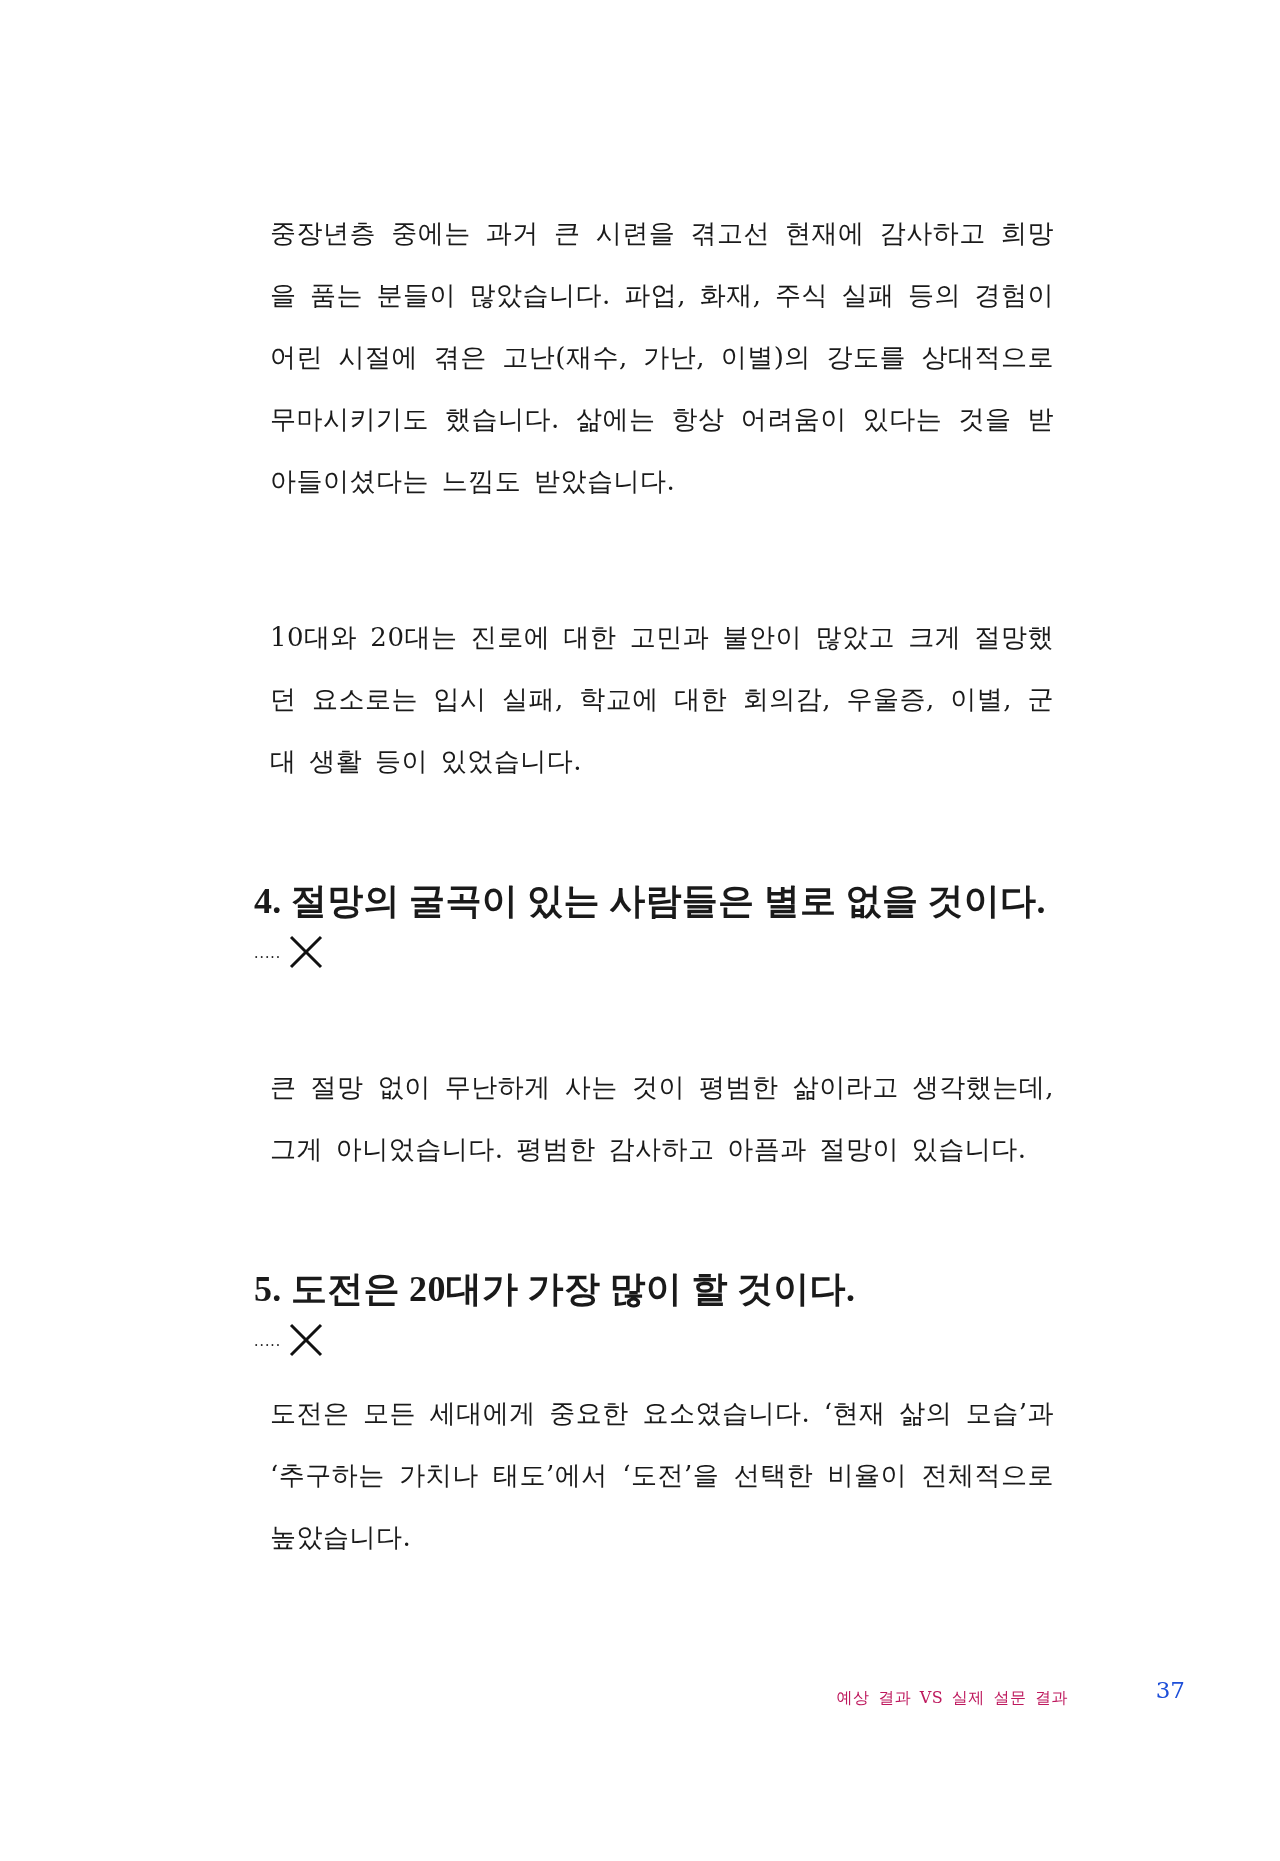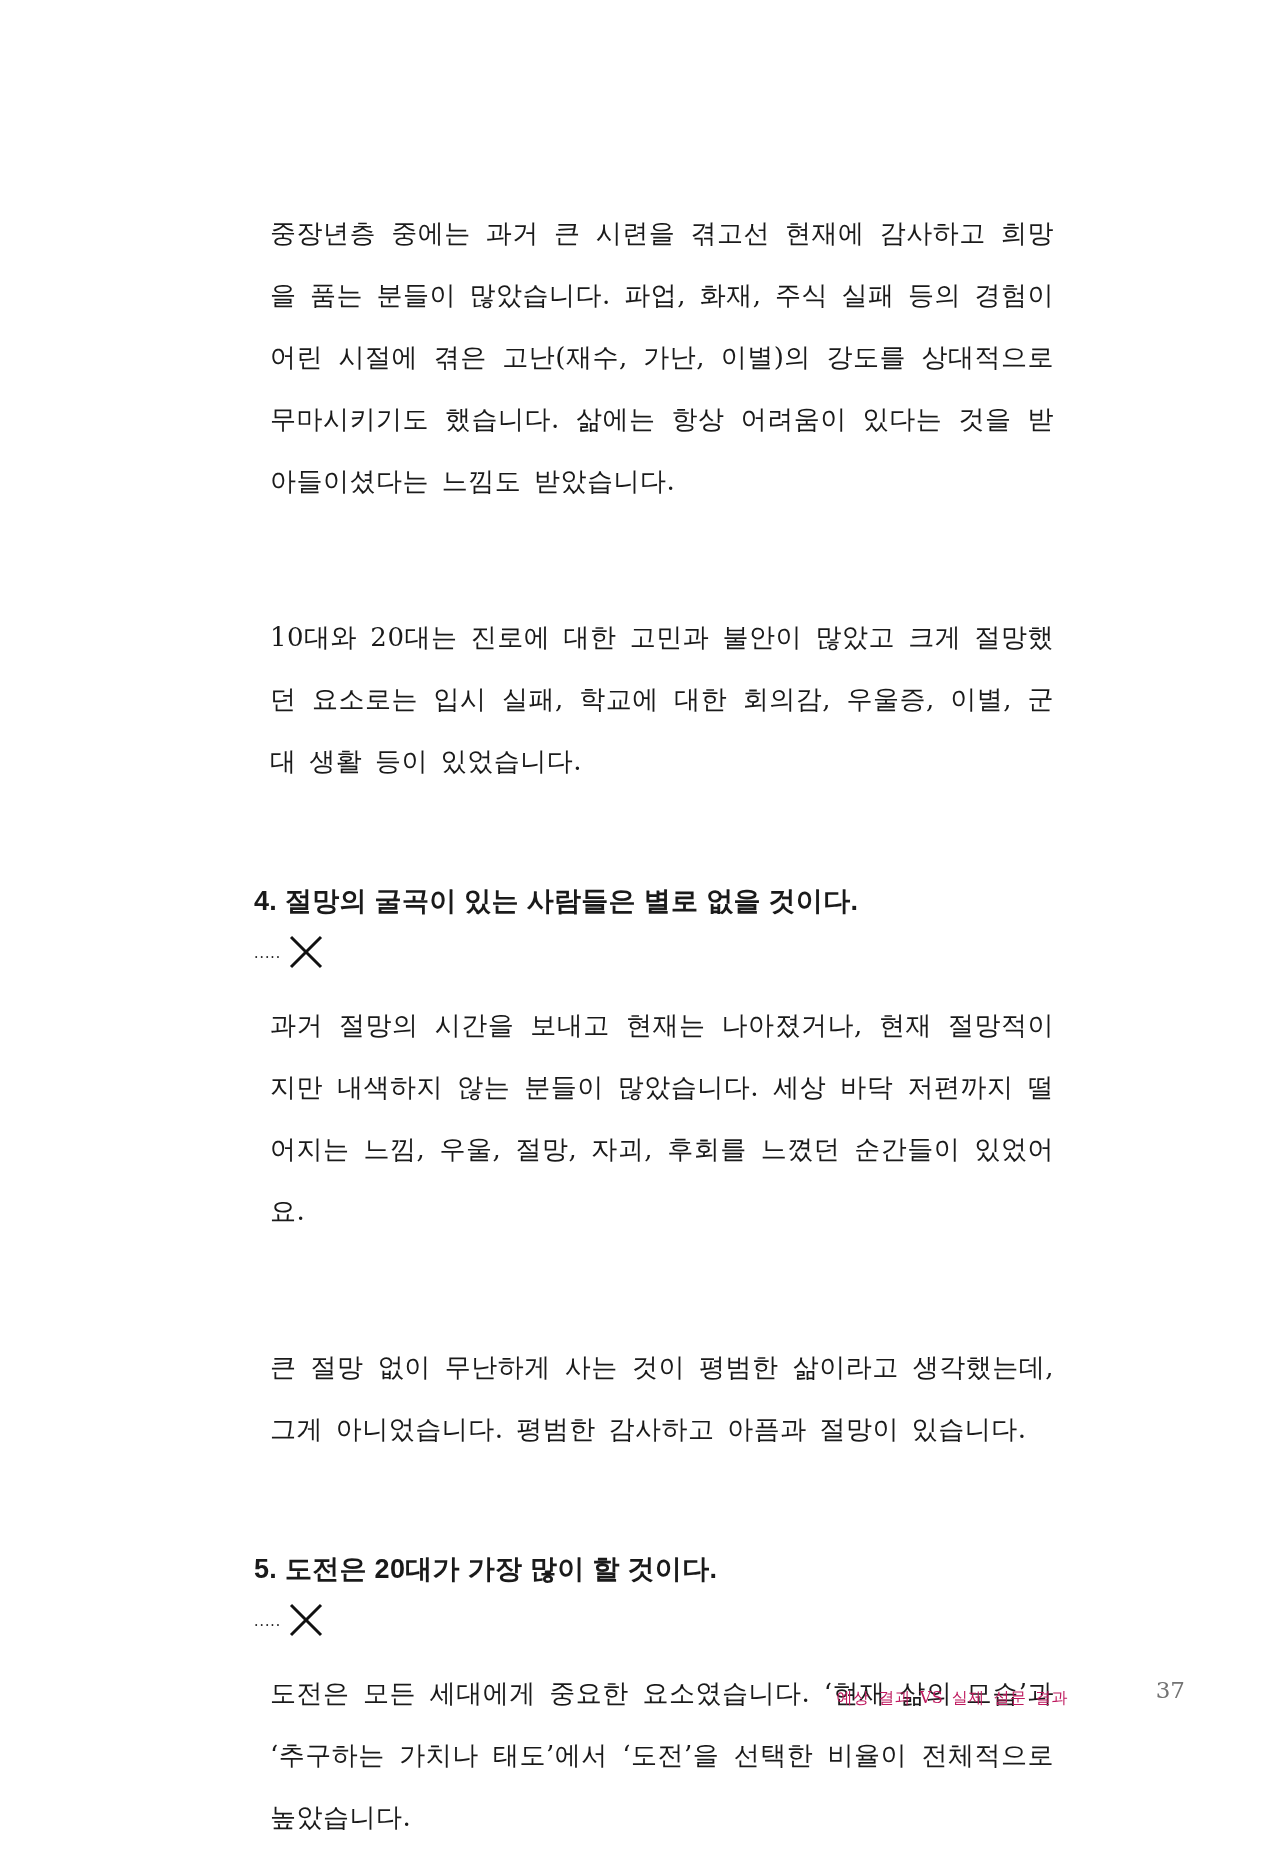--- a/index.html
+++ b/index.html
@@ -28,23 +28,23 @@
       text-align: justify;
       text-align-last: left;
       letter-spacing: 0.5px;
       word-spacing: 4px;
       font-weight: 300;
     }
     .para-gap {
       height: 62px;
     }
     .heading {
-      font-family: Liberation Sans, sans-serif;
+      font-family: Liberation Serif, serif;
       font-weight: bold;
-      font-size: 27px;
+      font-size: 36px;
       line-height: 62px;
       margin: 0;
       letter-spacing: 0.3px;
     }
     .verdict {
       display: flex;
       align-items: center;
       height: 52px;
       margin-top: -6px;
     }
@@ -76,21 +76,21 @@
       font-size: 16px;
       color: #be185d;
       letter-spacing: 0.5px;
       word-spacing: 3px;
     }
     .footer .page-number {
       position: absolute;
       right: 95px;
       top: -3px;
       font-size: 23px;
-      color: #737373;
+      color: #1d4ed8;
     }
   </style>
 </head>
 <body>
 
 <main class="page-content">
 
   <p class="para">중장년층 중에는 과거 큰 시련을 겪고선 현재에 감사하고 희망을 품는 분들이 많았습니다. 파업, 화재, 주식 실패 등의 경험이 어린 시절에 겪은 고난(재수, 가난, 이별)의 강도를 상대적으로 무마시키기도 했습니다. 삶에는 항상 어려움이 있다는 것을 받아들이셨다는 느낌도 받았습니다.</p>
   <div class="para-gap"></div>
   <p class="para">10대와 20대는 진로에 대한 고민과 불안이 많았고 크게 절망했던 요소로는 입시 실패, 학교에 대한 회의감, 우울증, 이별, 군대 생활 등이 있었습니다.</p>
@@ -100,21 +100,20 @@
     <h2 class="heading">4. 절망의 굴곡이 있는 사람들은 별로 없을 것이다.</h2>
     <div class="verdict">
       <span class="dots">·····</span>
       <span class="x-mark">
         <svg width="38" height="38" viewBox="0 0 38 38">
           <line x1="4" y1="4" x2="34" y2="34" stroke="#111" stroke-width="3"></line>
           <line x1="34" y1="4" x2="4" y2="34" stroke="#111" stroke-width="3"></line>
         </svg>
       </span>
     </div>
-    <p class="para">과거 절망의 시간을 보내고 현재는 나아졌거나, 현재 절망적이지만 내색하지 않는 분들이 많았습니다. 세상 바닥 저편까지 떨어지는 느낌, 우울, 절망, 자괴, 후회를 느꼈던 순간들이 있었어요.</p>
     <div class="para-gap"></div>
     <p class="para">큰 절망 없이 무난하게 사는 것이 평범한 삶이라고 생각했는데, 그게 아니었습니다. 평범한 감사하고 아픔과 절망이 있습니다.</p>
     <div class="para-gap"></div>
   </section>
 
   <section>
     <h2 class="heading">5. 도전은 20대가 가장 많이 할 것이다.</h2>
     <div class="verdict">
       <span class="dots">·····</span>
       <span class="x-mark">

